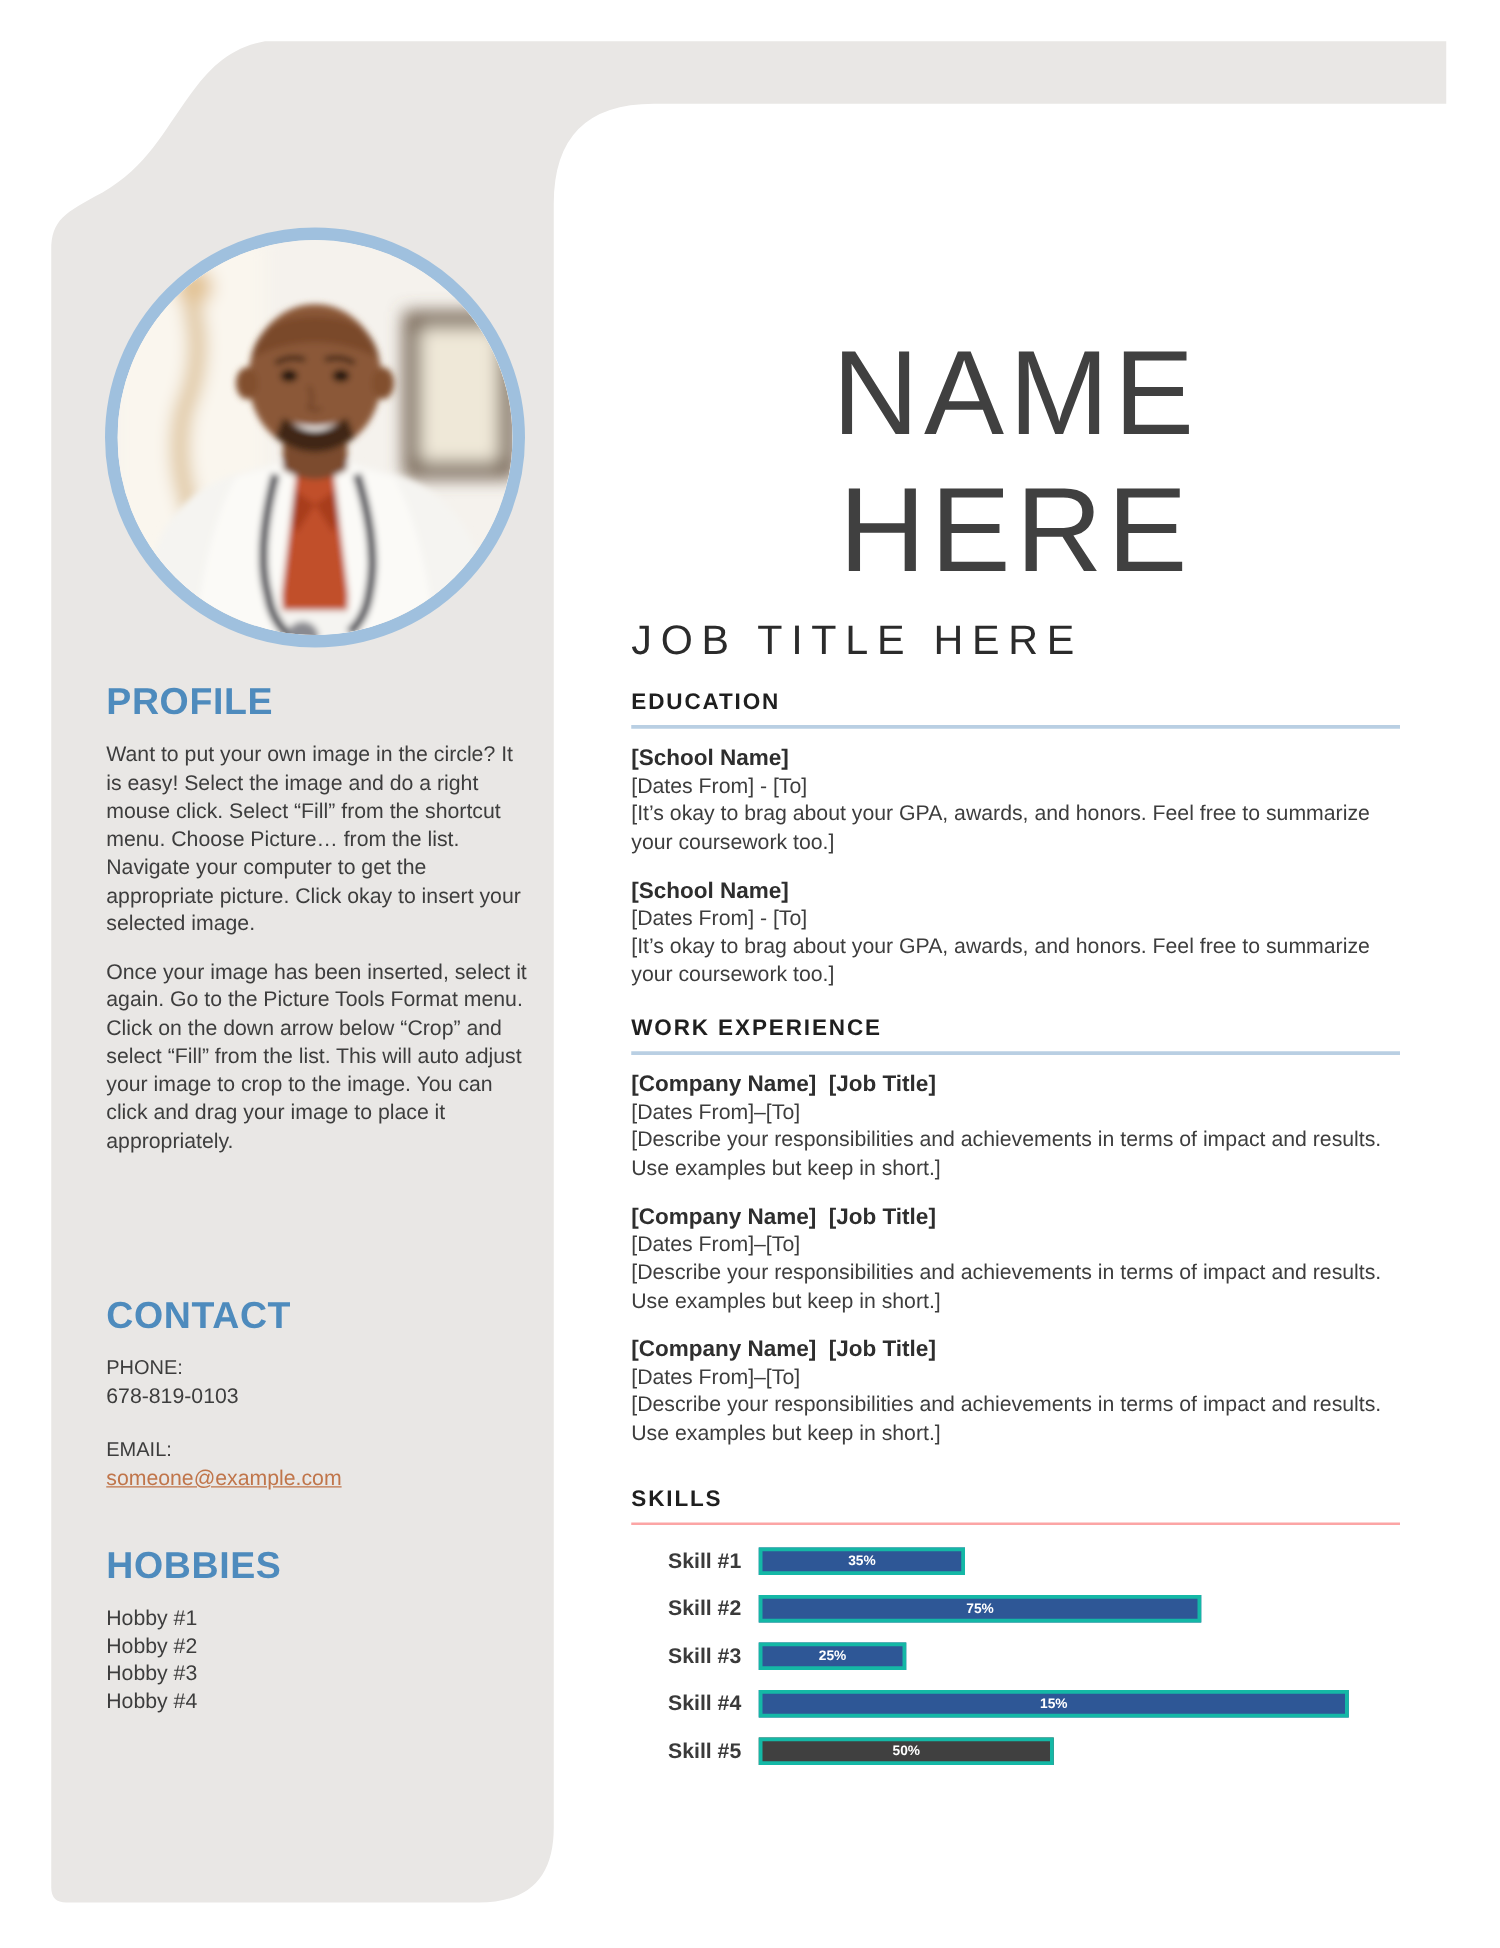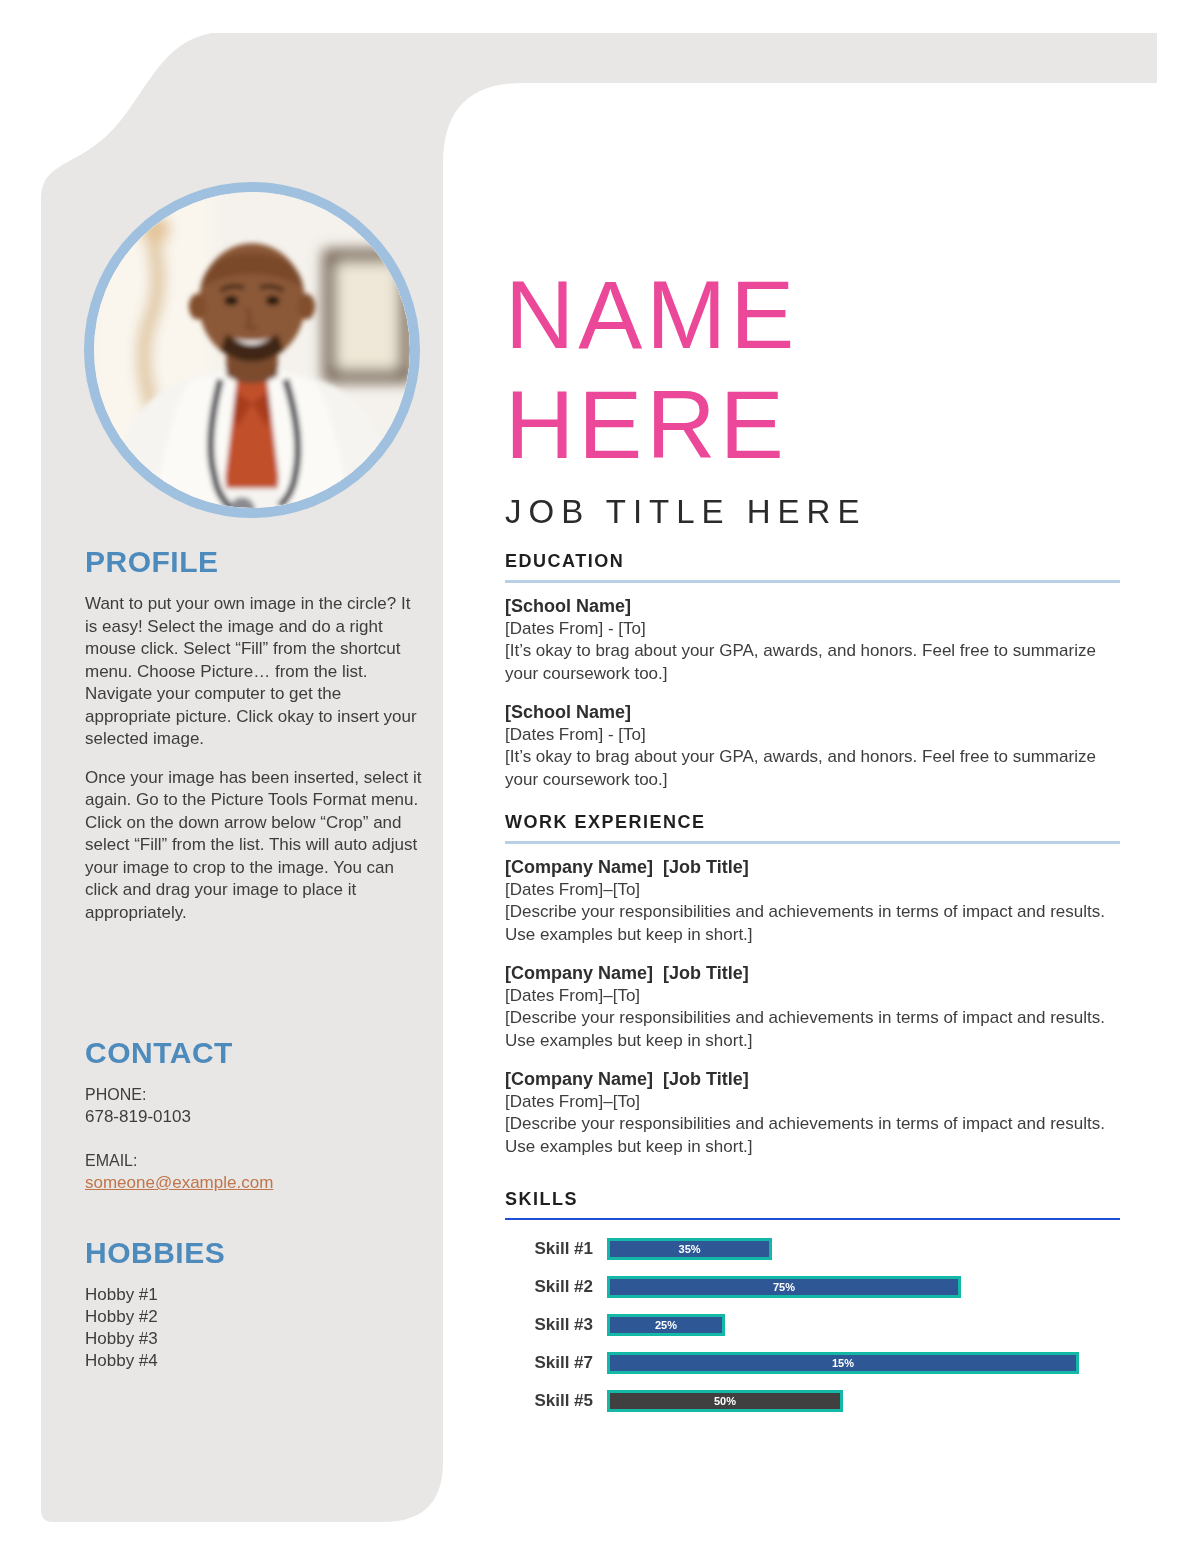--- a/index.html
+++ b/index.html
@@ -33,33 +33,34 @@
   .contact-value { font-size:17px; line-height:22px; color:#3d3d3d; }
   .contact-value a, .email-link {
     color:#c0754a; text-decoration:underline; font-size:17px; line-height:22px;
   }
   .hobbies-block { top:1236px; }
   .hobbies-block li { list-style:none; font-size:17px; line-height:22px; color:#3d3d3d; }
 
   
   .main { position:absolute; left:505px; top:260px; width:615px; z-index:3; }
   .name {
-    font-size:96px; line-height:110px; font-weight:normal; color:#ec4899;
+    font-size:96px; line-height:110px; font-weight:normal; color:#404040;
     letter-spacing:4px;
+    text-align:center;
   }
   .job-title {
     margin-top:12px; font-size:33px; line-height:40px; color:#2b2b2b;
     letter-spacing:7px;
   }
   .section-heading {
     font-size:18px; line-height:26px; font-weight:bold; color:#1f1f1f;
     letter-spacing:1.5px; padding-bottom:6px;
   }
   .rule-blue { border-bottom:3px solid #b9cfe3; }
-  .rule-gray { border-bottom:2px solid #1d4ed8; }
+  .rule-gray { border-bottom:2px solid #fca5a5; }
   .edu-heading { margin-top:16px; }
   .entries { margin-top:12px; }
   .entry { margin-bottom:16px; }
   .entry:last-child { margin-bottom:0; }
   .entry-title { font-size:18px; font-weight:bold; line-height:22.5px; color:#2e2e2e; }
   .entry-title .job-part { margin-left:10px; }
   .entry-line { font-size:17px; line-height:22.5px; color:#3d3d3d; }
   .work-heading { margin-top:18px; }
   .skills-heading { margin-top:28px; }
 
@@ -230,21 +231,21 @@
       </div>
       <div class="chart-row">
         <div class="chart-label">Skill #3</div>
         <div class="chart-track">
           <div class="chart-bar" style="width: 25%; background: rgb(46, 87, 150);">
               <span class="chart-value">25%</span>
             </div>
         </div>
       </div>
       <div class="chart-row">
-        <div class="chart-label">Skill #7</div>
+        <div class="chart-label">Skill #4</div>
         <div class="chart-track">
           <div class="chart-bar" style="width: 100%; background: rgb(46, 87, 150);">
               <span class="chart-value">15%</span>
             </div>
         </div>
       </div>
       <div class="chart-row">
         <div class="chart-label">Skill #5</div>
         <div class="chart-track">
           <div class="chart-bar" style="width: 50%; background: #404040;">

